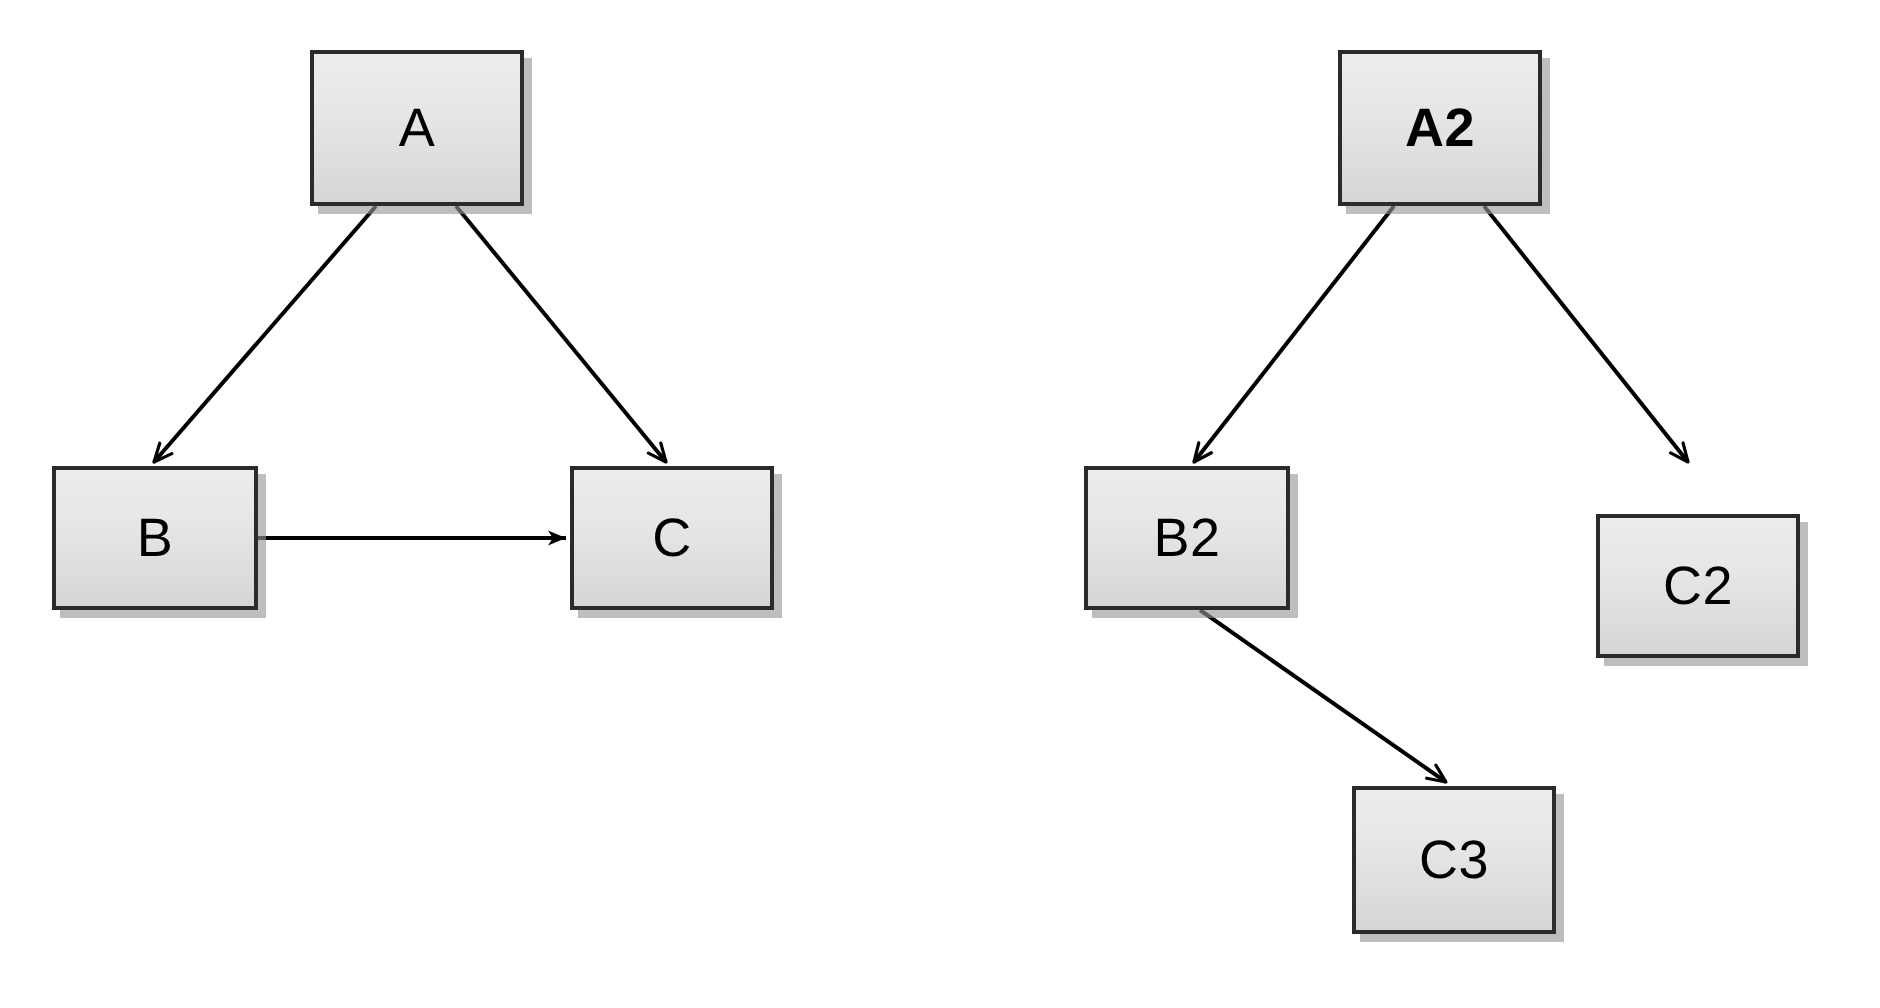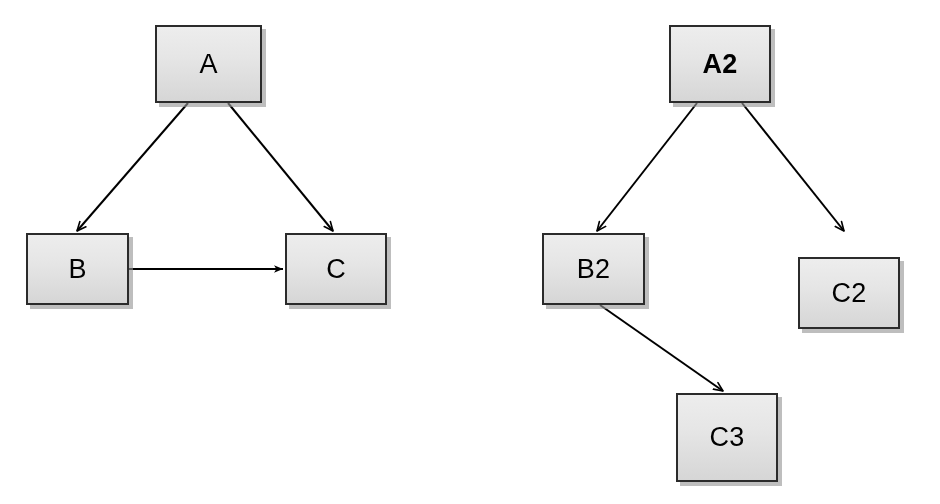--- a/index.html
+++ b/index.html
@@ -82,18 +82,18 @@
       </div>
       <div class="node" style="left: 669px; top: 25px; width: 102px; height: 78px; font-weight: bold;">
         <span class="node-label">A2</span>
       </div>
       <div class="node" style="left: 542px; top: 233px; width: 103px; height: 72px;">
         <span class="node-label">B2</span>
       </div>
       <div class="node" style="left: 798px; top: 233px; width: 102px; height: 72px; margin-top: 24px;">
         <span class="node-label">C2</span>
       </div>
-      <div class="node" style="left: 676px; top: 393px; width: 102px; height: 89px;">
+      <div class="node" style="left: 676px; top: 393px; width: 102px; height: 74px;">
         <span class="node-label">C3</span>
       </div>
     </div>
 
 </div>
 
 </body></html>

